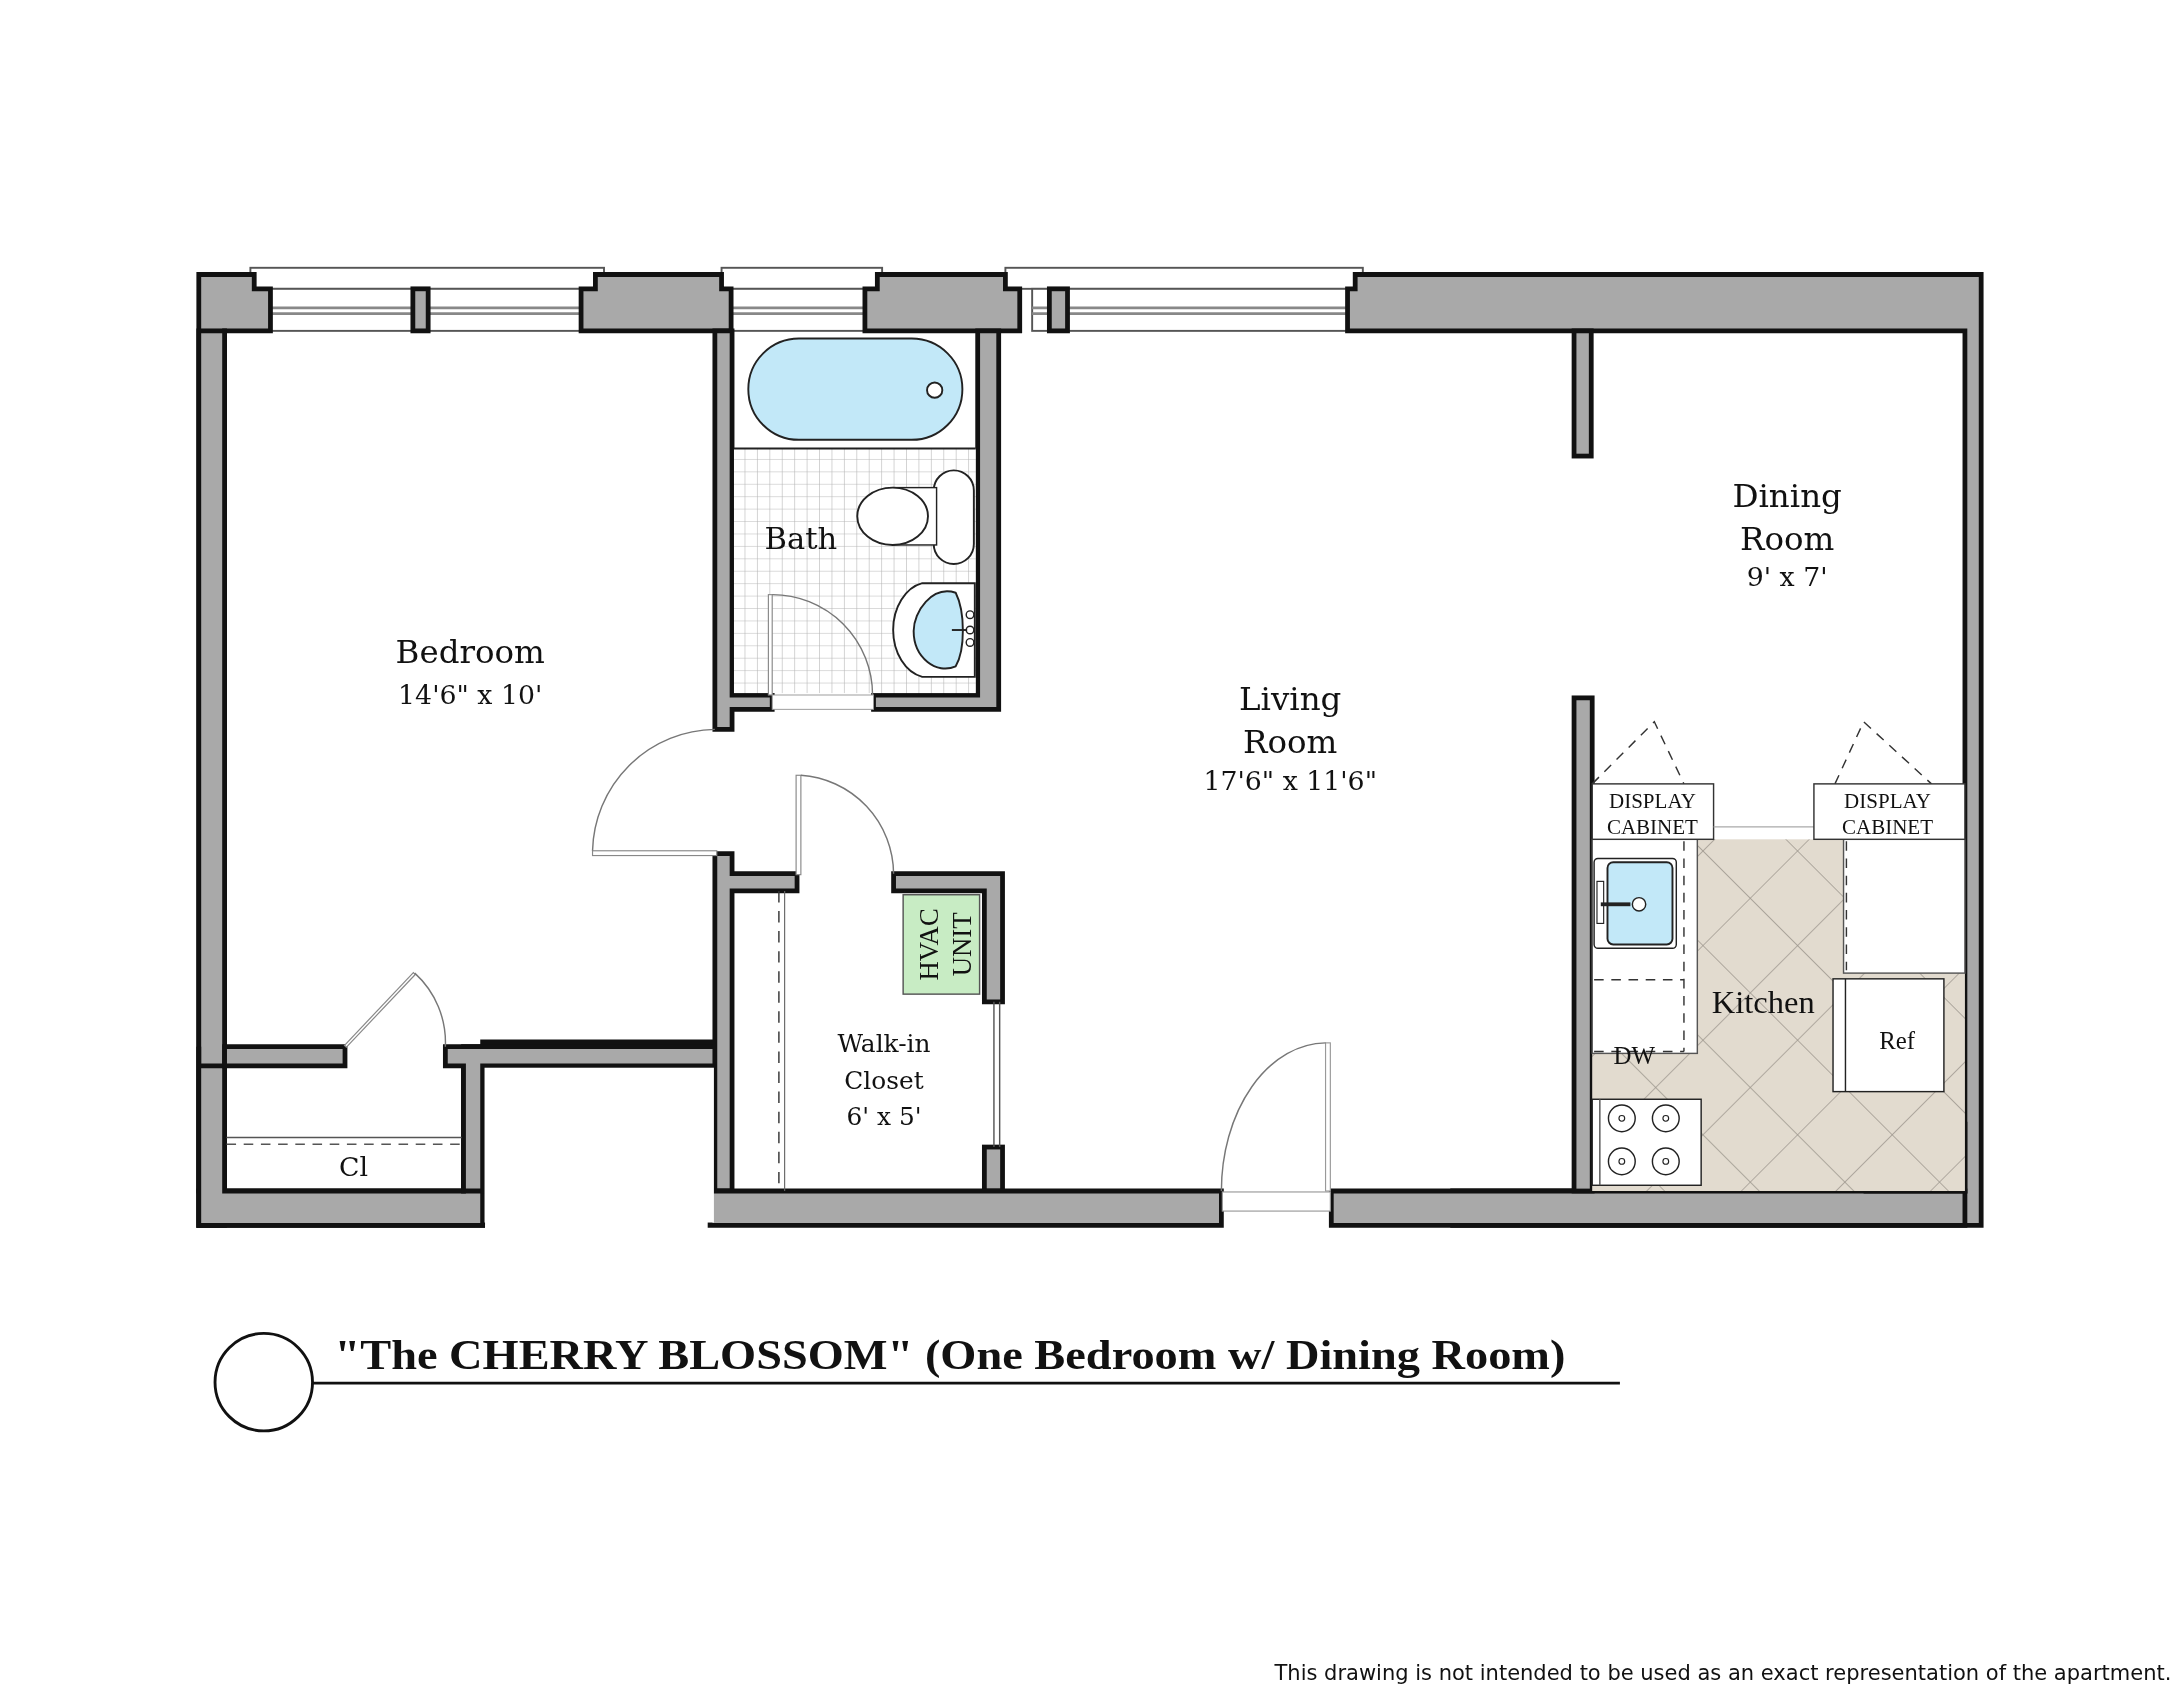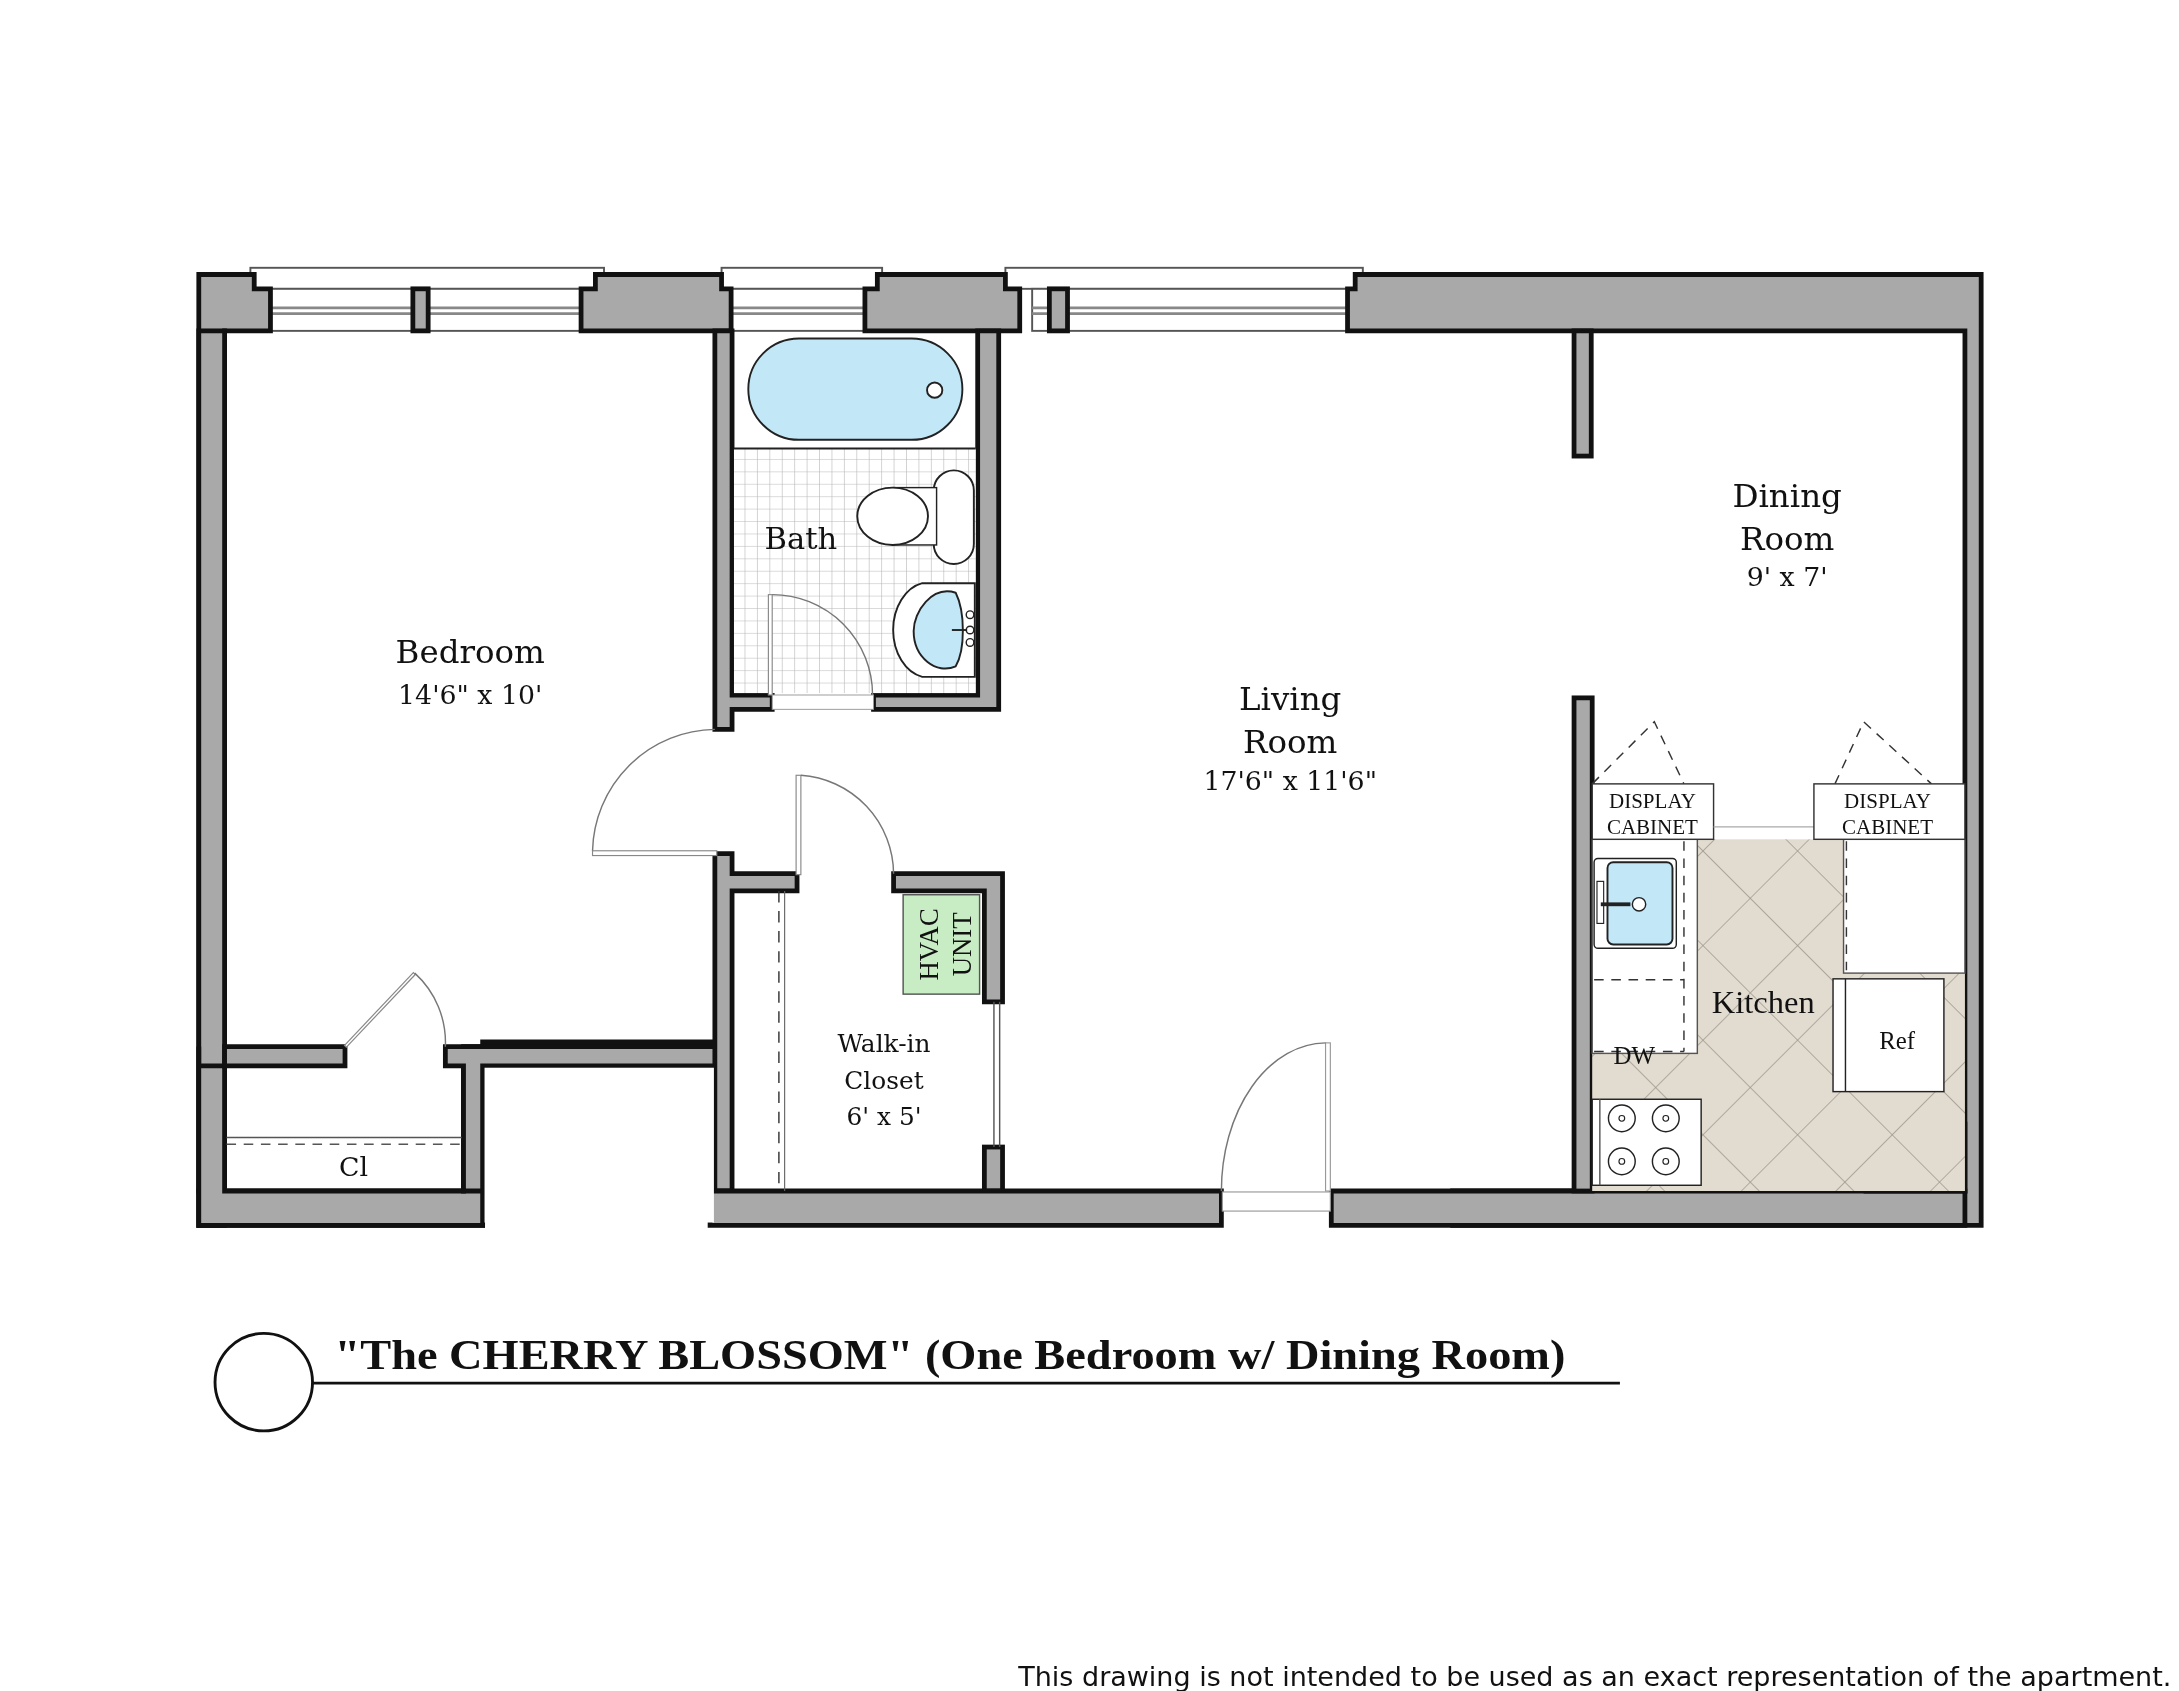--- a/index.html
+++ b/index.html
@@ -4,21 +4,21 @@
 <style>
   html, body { margin:0; padding:0; background:#ffffff; }
   body { width:2179px; height:1692px; position:relative; overflow:hidden; }
   svg { position:absolute; left:0; top:0; }
   .wall { fill:#a9a9a9; stroke:#111; stroke-width:5; stroke-linejoin:miter; }
   .thin { fill:none; stroke:#777; stroke-width:1.5; }
   .win { fill:#fff; stroke:#555; stroke-width:2; }
   .room-label { font-family:"DejaVu Serif", "Liberation Serif", serif; fill:#111; text-anchor:middle; }
   .cab-label { font-family:"Liberation Serif", serif; fill:#111; text-anchor:middle; }
   .title { font-family:"Liberation Serif", serif; font-weight:bold; fill:#111; }
-  .disclaimer { position:absolute; right:7.6px; top:1661px; font-family:"DejaVu Sans", sans-serif; font-size:27px; color:#111; white-space:nowrap; }
+  .disclaimer { position:absolute; right:7.6px; top:1661px; font-family:"DejaVu Sans", sans-serif; font-size:21px; color:#111; white-space:nowrap; }
 </style>
 </head>
 <body>
 
 <svg width="2179" height="1692" viewBox="0 0 2280 1770" xmlns="http://www.w3.org/2000/svg">
   <defs>
     <pattern id="bathTile" width="13" height="13" patternUnits="userSpaceOnUse">
       <rect width="13" height="13" fill="#ffffff"></rect>
       <path d="M13 0 V13 M0 13 H13" stroke="#b5b5b5" stroke-width="1.2"></path>
     </pattern>

